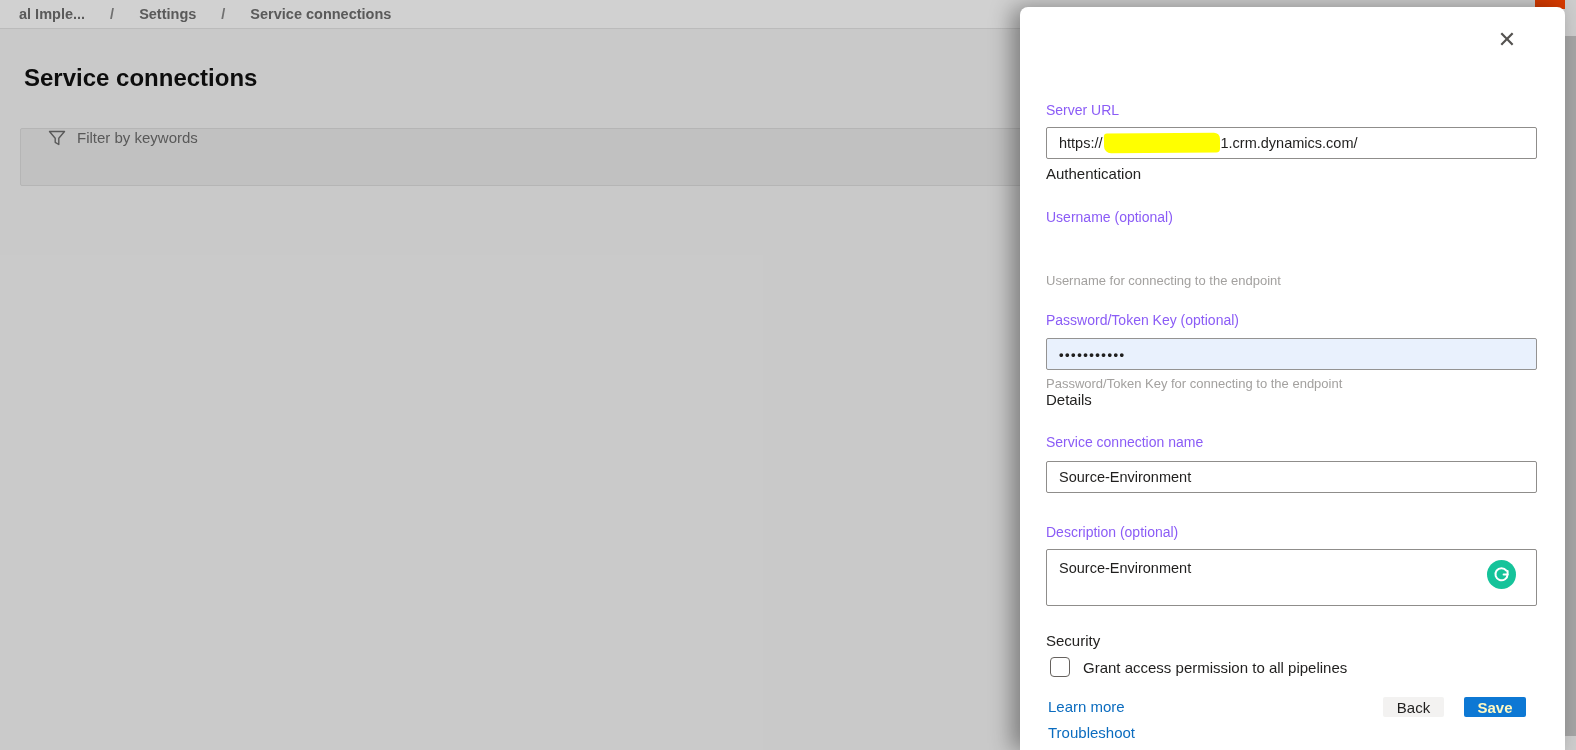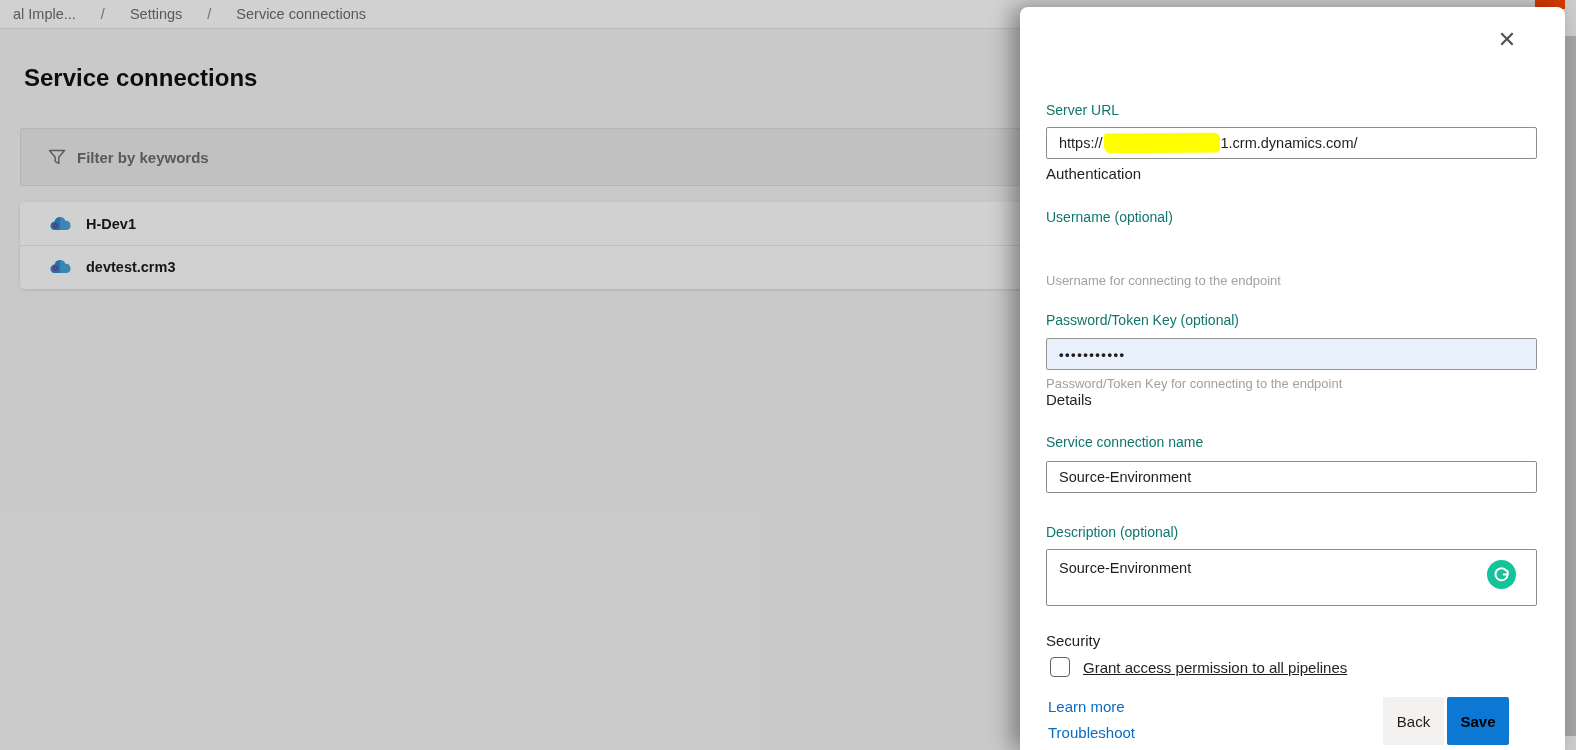--- a/index.html
+++ b/index.html
@@ -5,30 +5,30 @@
   * { margin:0; padding:0; box-sizing:border-box; }
   html,body { width:1576px; height:750px; overflow:hidden; }
   body { font-family:"Liberation Sans","DejaVu Sans",sans-serif; background:#fff; position:relative; }
 
   .stage { position:absolute; inset:0; width:1576px; height:750px; }
 
   
   .page { position:absolute; inset:0; background:#f6f6f6; }
   .topbar { position:absolute; left:0; top:0; width:100%; height:29px; background:#ffffff;
             border-bottom:1px solid #e4e4e4; display:flex; align-items:center; }
-  .crumbs { display:flex; align-items:center; gap:25px; padding-left:13px;
-            font-size:14.5px; color:#6e6e6e; white-space:nowrap; }
+  .crumbs { display:flex; align-items:center; gap:25px; padding-left:19px;
+            font-size:14.5px; color:#6e6e6e; white-space:nowrap;font-weight:bold; }
   .crumb { cursor:pointer; }
   .crumb-sep { color:#8a8a8a; }
 
   .page-title { position:absolute; left:24px; top:64px; font-size:24px; font-weight:700; color:#111; }
 
   .filterbar { position:absolute; left:20px; top:128px; width:1010px; height:58px;
                background:#ececec; border:1px solid #dddddd; border-radius:2px;
-               display:flex; align-items:center; padding-left:27px; gap:11px;font-weight:bold; }
+               display:flex; padding-left:27px; gap:11px; }
   .filterbar .ph { font-size:15px; color:#6d6d6d; }
   .funnel { width:18px; height:18px; display:block; }
 
   .card { position:absolute; left:20px; top:202px; width:1010px; height:87px; background:#ffffff;
           border-radius:4px; box-shadow:0 1px 3px rgba(0,0,0,.12); overflow:hidden; }
   .row { height:43px; display:flex; align-items:center; padding-left:30px; gap:14px; cursor:pointer; }
   .row + .row { border-top:1px solid #e8e8e8; }
   .row .name { font-size:14.5px; font-weight:700; color:#1b1b1b; }
   .cloud { width:22px; height:16px; display:block; }
 
@@ -41,21 +41,21 @@
 
   
   .panel { position:absolute; left:1020px; top:7px; width:545px; height:743px; background:#ffffff;
            border-radius:8px 8px 0 0; box-shadow:-8px 0 22px rgba(0,0,0,.38); z-index:3; }
   .panel * { position:absolute; }
 
   .panel-title { left:26px; top:15px; font-size:21px; font-weight:700; color:#1b1b1b; white-space:nowrap; }
   .close-btn { left:470px; top:16px; width:34px; height:34px; display:flex; align-items:center;
                justify-content:center; font-size:22px; font-weight:300; color:#545250; cursor:pointer; }
 
-  .flabel { left:26px; font-size:14px; color:#0f766e; white-space:nowrap; }
+  .flabel { left:26px; font-size:14px; color:#8b5cf6; white-space:nowrap; }
   .fsection { left:26px; font-size:15px; color:#242322; white-space:nowrap; }
   .fhelper { left:26px; font-size:13px; color:#a3a19f; white-space:nowrap; }
 
   .tbox { left:26px; width:491px; height:32px; background:#fff; border:1px solid #8f8d8b; border-radius:2px;
           display:flex; align-items:center; padding-left:12px; font-size:14.5px; color:#201f1e; }
   .tbox.autofill { background:#e9f1fd; border-color:#949392; }
   .tbox * { position:static; }
 
   .redact { display:inline-block; background:#ffff00; border-radius:3px 6px 4px 7px;
             transform:rotate(-0.4deg); }
@@ -67,28 +67,28 @@
   .textarea { left:26px; width:491px; height:57px; background:#fff; border:1px solid #8f8d8b;
               border-radius:2px; font-size:14.5px; color:#201f1e; padding:10px 12px; }
   .textarea span { position:static; }
   .grammarly { left:467px; top:553px; width:29px; height:29px; background:#15c39a; border-radius:50%;
                display:flex; align-items:center; justify-content:center; cursor:pointer; }
   .grammarly svg { position:static; }
 
   .chk-row { left:30px; top:650px; display:flex; align-items:center; gap:13px; cursor:pointer; }
   .chk-row * { position:static; }
   .checkbox { width:20px; height:20px; border:1.5px solid #66625e; border-radius:4px; background:#fff; }
-  .chk-label { font-size:15px; color:#201f1e; white-space:nowrap;text-decoration:underline; }
+  .chk-label { font-size:15px; color:#201f1e; white-space:nowrap; }
 
   .link { left:28px; font-size:15px; color:#0b6cbf; cursor:pointer; white-space:nowrap; }
 
-  .btn { top:690px; height:48px; border-radius:2px; display:flex; align-items:center; justify-content:center;
+  .btn { top:690px; height:20px; border-radius:2px; display:flex; align-items:center; justify-content:center;
          font-size:15px; cursor:pointer; }
   .btn.back { left:363px; width:61px; background:#f3f2f1; color:#201f1e; }
-  .btn.save { left:427px; width:62px; background:#0d78d4; color:#000000; font-weight:700; }
+  .btn.save { left:444px; width:62px; background:#0d78d4; color:#fef9c3; font-weight:700; }
 </style>
 </head>
 <body>
 
 <div class="stage">
 
   <div class="page">
     <div class="topbar">
       <div class="crumbs">
         <span class="crumb">al Imple...</span>
@@ -101,40 +101,20 @@
 
     <div class="page-title">Service connections</div>
 
     <div class="filterbar">
       <svg class="funnel" viewBox="0 0 18 18">
         <path d="M1.5 2.5 H16.5 L10.8 9.2 V15.5 L7.2 13.3 V9.2 Z" fill="none" stroke="#6d6d6d" stroke-width="1.4" stroke-linejoin="round"></path>
       </svg>
       <span class="ph">Filter by keywords</span>
     </div>
 
-    <div class="card">
-      <div class="row">
-        <svg class="cloud" viewBox="0 0 22 16">
-          <path d="M5 14 a4.2 4.2 0 0 1 -.4-8.4 a5.6 5.6 0 0 1 10.8-.9 a4.7 4.7 0 0 1 1.3 9.3 Z" fill="#4aa3dd"></path>
-          <path d="M5 14 a4.2 4.2 0 0 1 -.4-8.4 a5.6 5.6 0 0 1 5.5-4 l-.2 12.4 Z" fill="#2f89c9"></path>
-          <circle cx="5.5" cy="9.5" r="2.4" fill="#6a3f98"></circle>
-          <circle cx="5.5" cy="9.5" r="1.1" fill="#b05cc4"></circle>
-        </svg>
-        <span class="name">H-Dev1</span>
-      </div>
-      <div class="row">
-        <svg class="cloud" viewBox="0 0 22 16">
-          <path d="M5 14 a4.2 4.2 0 0 1 -.4-8.4 a5.6 5.6 0 0 1 10.8-.9 a4.7 4.7 0 0 1 1.3 9.3 Z" fill="#4aa3dd"></path>
-          <path d="M5 14 a4.2 4.2 0 0 1 -.4-8.4 a5.6 5.6 0 0 1 5.5-4 l-.2 12.4 Z" fill="#2f89c9"></path>
-          <circle cx="5.5" cy="9.5" r="2.4" fill="#6a3f98"></circle>
-          <circle cx="5.5" cy="9.5" r="1.1" fill="#b05cc4"></circle>
-        </svg>
-        <span class="name">devtest.crm3</span>
-      </div>
-    </div>
   </div>
 
   <div class="dim"></div>
 
   <div class="edge-accent"></div>
   <div class="scrollbar">
     <div class="scroll-thumb"></div>
   </div>
 
   <div class="panel">

